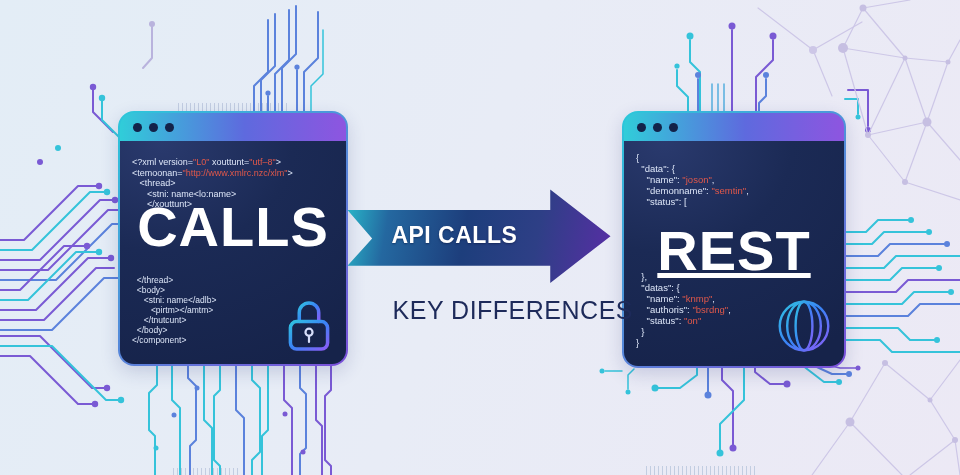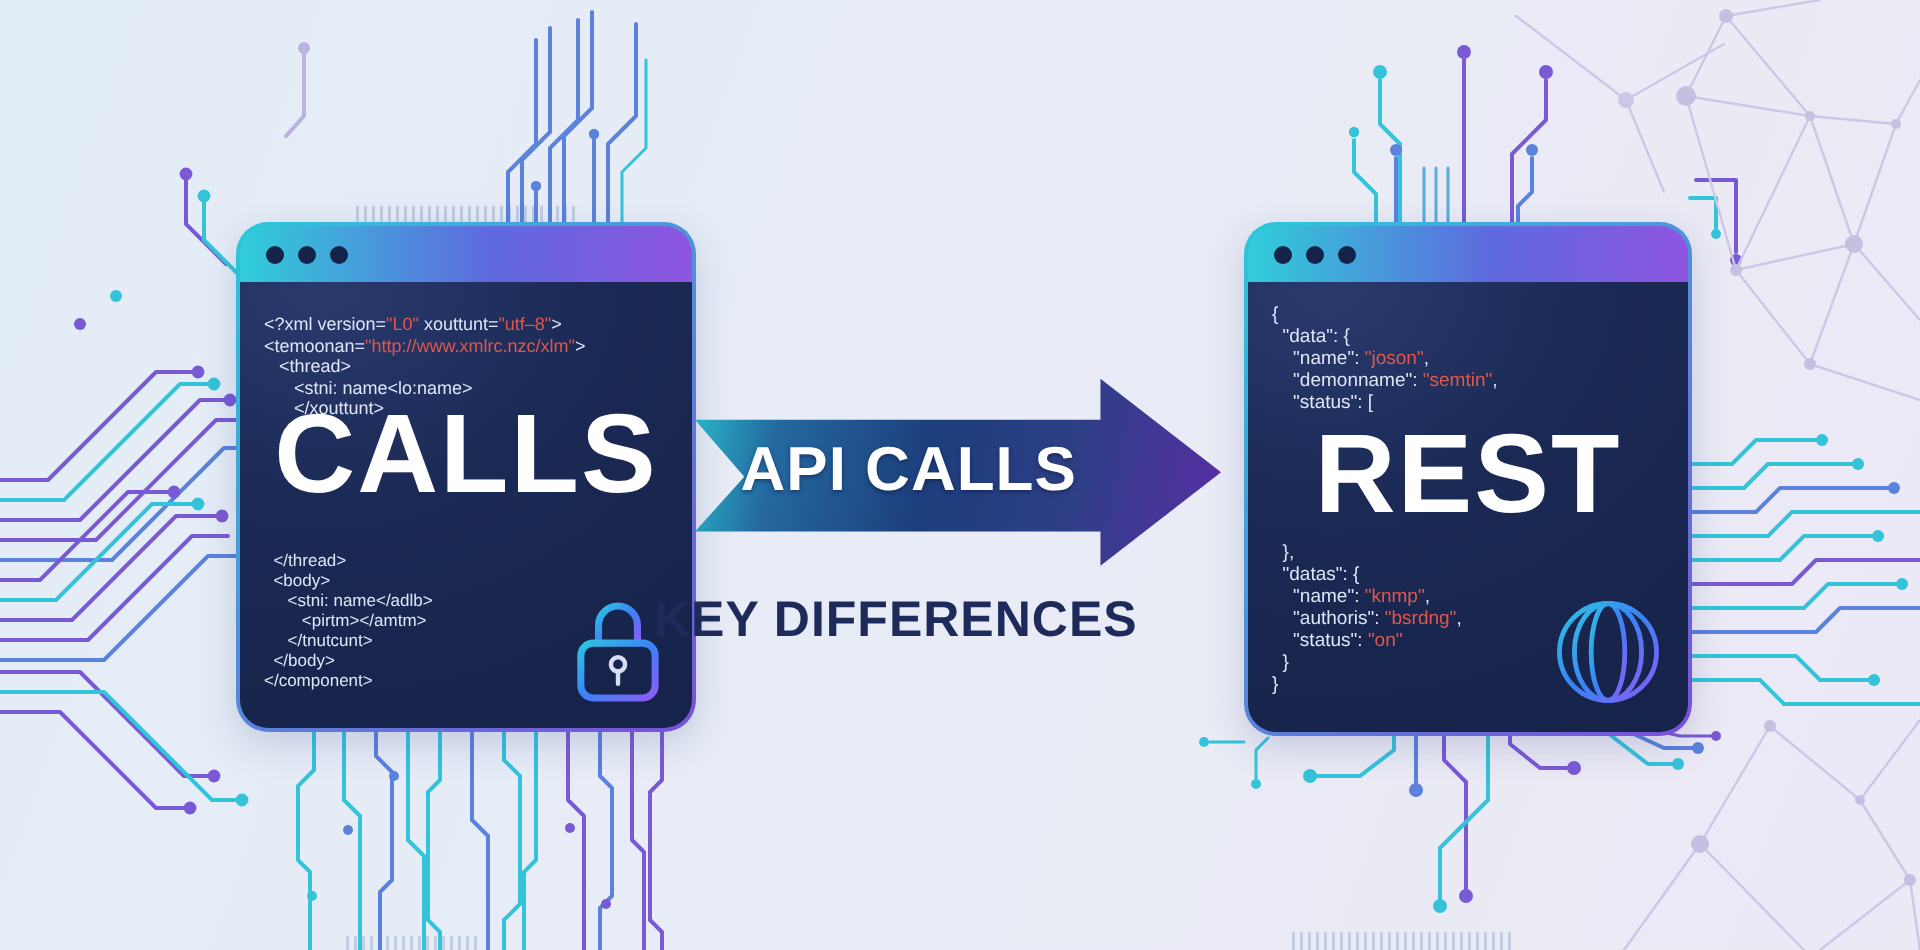--- a/index.html
+++ b/index.html
@@ -36,39 +36,39 @@
   .code-b{top:134px;font-size:8.5px;line-height:10px;}
   .code-c{top:11px;font-size:9.5px;line-height:11px;}
   .code-d{top:130px;font-size:9.5px;line-height:11px;}
   .seg-p{color:#dde6f8;}
   .seg-v{color:#e0584a;}
   .big-label{
     position:absolute;left:0;right:0;text-align:center;color:#ffffff;
     font-size:56px;font-weight:bold;letter-spacing:1px;line-height:56px;
   }
   .soap-label{top:58px;}
-  .rest-label{top:68px;}
+  .rest-label{top:82px;text-decoration:underline;}
   .corner-icon{position:absolute;}
   .lock-pos{right:14px;bottom:10px;}
   .globe-pos{right:12px;bottom:12px;}
   
   .arrow{
     position:absolute;z-index:2;left:342px;top:178px;width:274px;height:114px;
     background:linear-gradient(100deg,#29c7d2 0%,#2468a0 18%,#1d3e7c 45%,#2e3f86 70%,#5c2ca8 100%);
     clip-path:polygon(2% 28%,76% 28%,76% 10%,98% 51%,76% 92%,76% 77%,2% 77%,11% 53%);
   }
   .arrow-label{
     position:absolute;left:7%;width:68%;top:0;bottom:0;display:flex;align-items:center;justify-content:center;
-    color:#fff;font-size:31px;font-weight:bold;letter-spacing:.5px;
+    color:#fff;font-size:23px;font-weight:bold;letter-spacing:.5px;
     text-shadow:0 1px 2px rgba(10,20,60,.5);
   }
   
   .caption{
-    position:absolute;z-index:2;left:327px;top:296px;width:306px;text-align:left;
-    color:#1d2a5a;font-size:25px;font-weight:bold;line-height:29px;letter-spacing:.5px;
+    position:absolute;z-index:2;left:327px;top:296px;width:306px;text-align:right;
+    color:#1d2a5a;font-size:25px;font-weight:normal;line-height:29px;letter-spacing:.5px;
   }
 </style>
 </head>
 <body>
 
 <div class="canvas">
 
   <div class="pin-strip" style="left:178px;top:103px;width:112px;height:10px;"></div>
   <div class="pin-strip" style="left:646px;top:466px;width:112px;height:9px;"></div>
   <div class="pin-strip" style="left:173px;top:468px;width:66px;height:7px;"></div>

